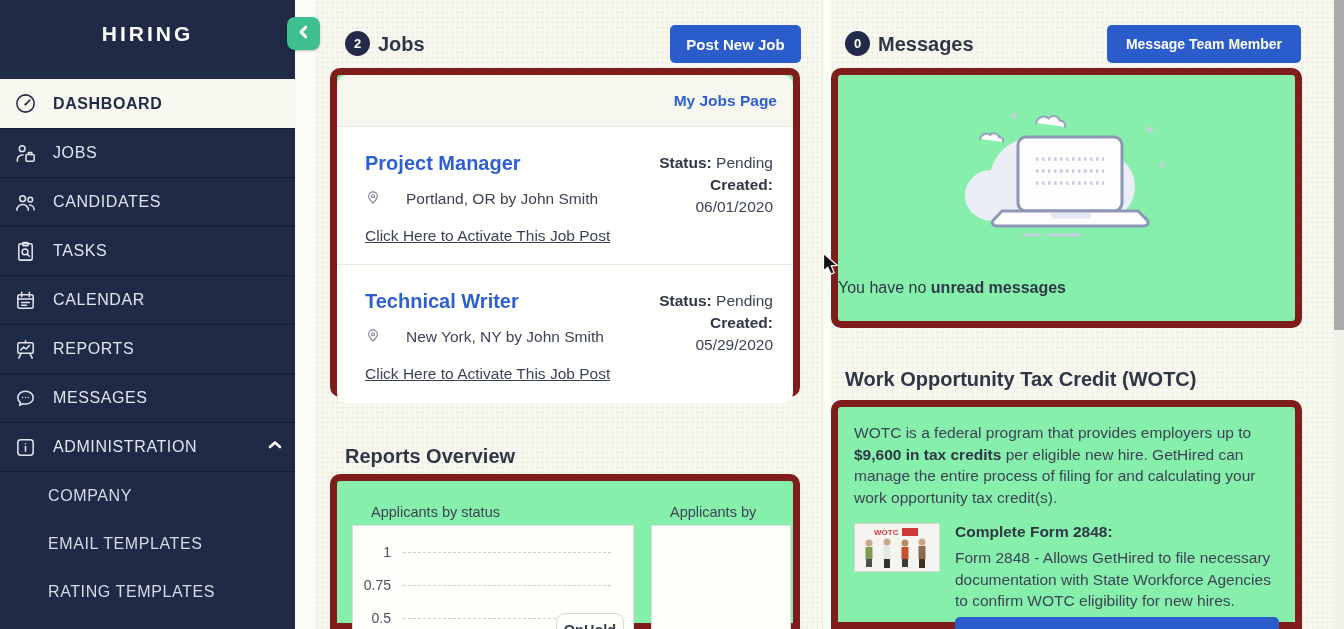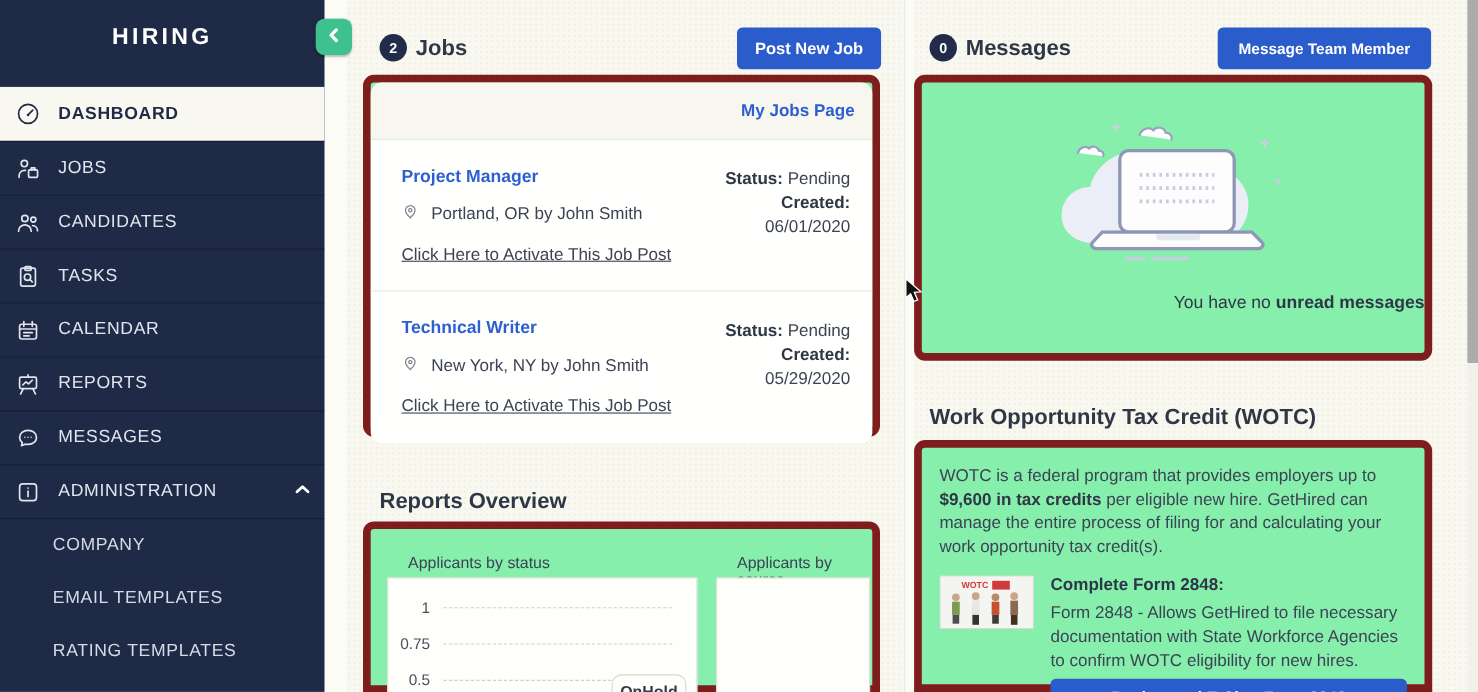--- a/index.html
+++ b/index.html
@@ -45,43 +45,43 @@
   .card { position:absolute; background:#86efac; border:7px solid #7f1d1d; border-radius:10px; z-index:2; }
 
   
   .jobs-card { left:330px; top:68px; width:470px; height:329px; }
   .myjobs-row { height:52px; display:flex; align-items:center; justify-content:flex-end;
     padding-right:16px; background:#f7f7ef; border-bottom:1px solid #e8e8e0; border-radius:10px 10px 0 0; }
   .myjobs-link { color:#2d5fd0; font-size:15.5px; font-weight:700; text-decoration:none; cursor:pointer; }
   .job-row { position:relative; height:138px; padding:25px 20px 0 28px; background:#fffffd; }
   .job-row.first { border-bottom:1px solid #e8e8e0; }
   .job-row.last { height:138px; border-radius:0 0 10px 10px; }
-  .job-title { display:inline-block; color:#2d5fd0; font-size:16px; font-weight:700; text-decoration:none; cursor:pointer; }
-  .job-loc { display:flex; align-items:center; gap:11px; margin-top:14px; color:#3c4354; font-size:15.5px; }
+  .job-title { display:inline-block; color:#2d5fd0; font-size:20px; font-weight:700; text-decoration:none; cursor:pointer; }
+  .job-loc { display:flex; align-items:center; gap:25px; margin-top:14px; color:#3c4354; font-size:15.5px; }
   .job-loc svg { width:16px; height:16px; stroke:#7d8292; fill:none; stroke-width:1.7; }
   .activate-link { display:inline-block; margin-top:18px; color:#3c4354; font-size:15.5px; text-decoration:underline; cursor:pointer; }
   .job-meta { position:absolute; right:20px; top:25px; text-align:right; color:#3c4354; font-size:15.5px; line-height:22px; }
   .job-meta .b { font-weight:700; color:#2f3747; }
 
   
   .reports-card { left:330px; top:474px; width:470px; height:156px; border-radius:10px 10px 0 0; }
   .chart-label { position:absolute; top:23px; font-size:14.5px; color:#3c4354;margin-left:19px; }
   .chart-box { position:absolute; top:44px; background:#fefefb; border:1px solid #deded6; }
   .status-box { left:15px; width:282px; height:112px; }
   .source-box { left:314px; width:140px; height:112px; }
   .tick { position:absolute; width:36px; text-align:right; font-size:14px; color:#4a4f5c; }
   .gridline { position:absolute; left:50px; width:208px; border-top:1px dashed #cfcfc7; }
   .tooltip { position:absolute; left:203px; top:87px; width:68px; height:40px; background:#fefefb;
     border:1.5px solid #d8d8d0; border-radius:9px; text-align:center; padding-top:8px;
     font-size:14.5px; font-weight:700; color:#333a4c; }
 
   
   .messages-card { left:831px; top:68px; width:471px; height:260px; }
   .illus { display:block; margin:24px auto 0; }
-  .empty-text { text-align:right; margin-top:16px; font-size:16px; color:#2f3747; }
+  .empty-text { text-align:left; margin-top:28px; font-size:16px; color:#2f3747; }
   .empty-text b { font-weight:700; }
 
   
   .wotc-card { left:831px; top:400px; width:471px; height:229px; border-radius:10px 10px 0 0; }
   .wotc-para { padding:15px 17px 0 16px; font-size:15.5px; line-height:21.5px; color:#3c4354; }
   .wotc-para .b { font-weight:700; color:#2f3747; }
   .form-row { display:flex; gap:15px; margin-top:15px; padding:0 16px; }
   .form-thumb { flex:0 0 86px; width:86px; height:49px; cursor:pointer; }
   .form-content { flex:1; }
   .form-title { font-size:15.5px; font-weight:700; color:#2f3747; }

